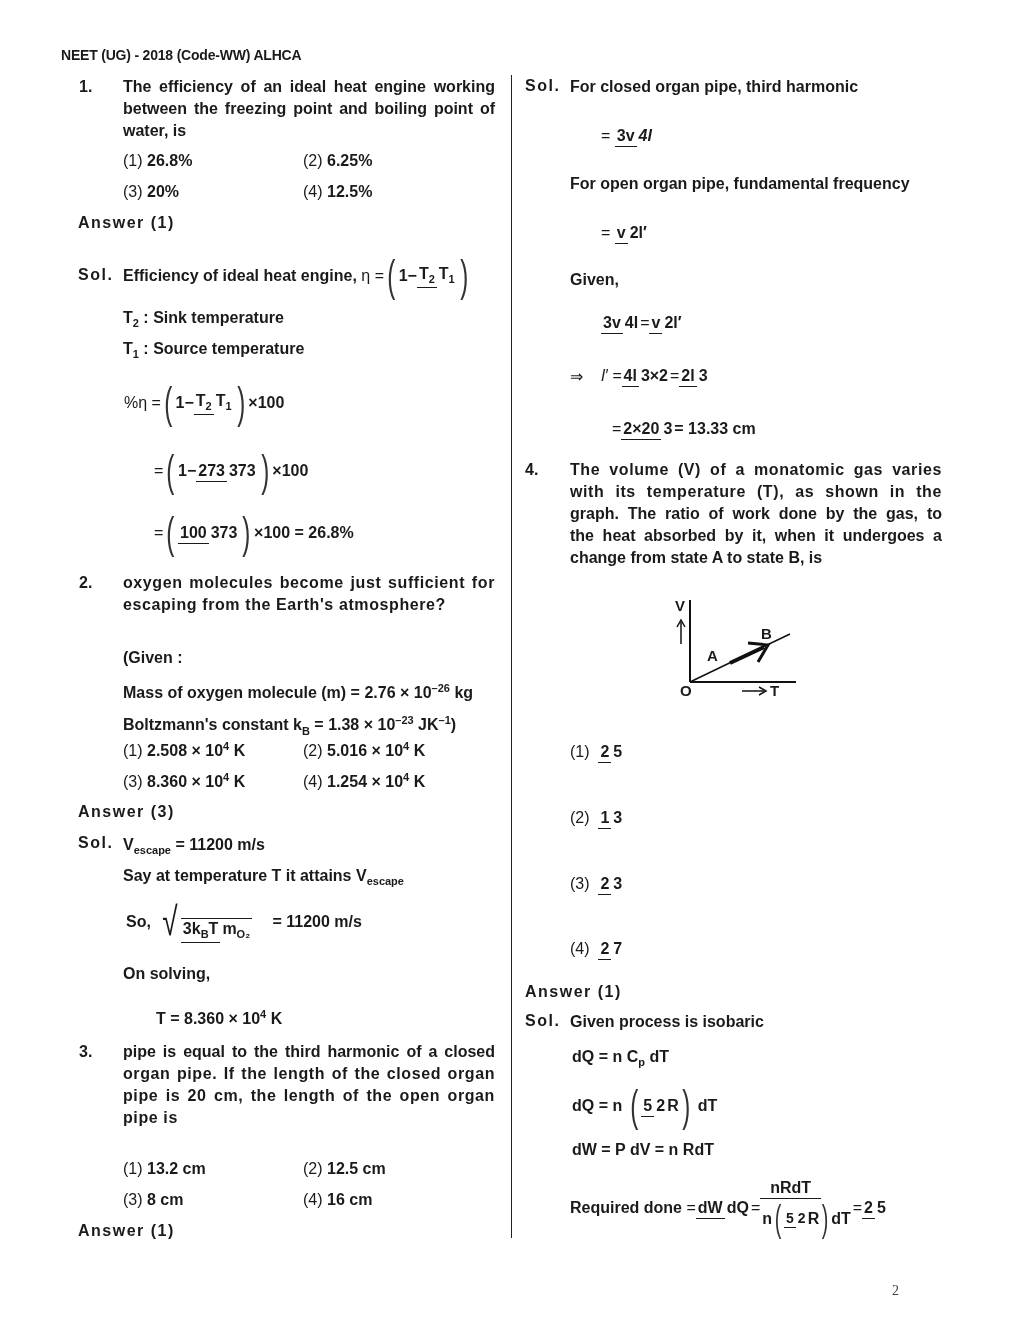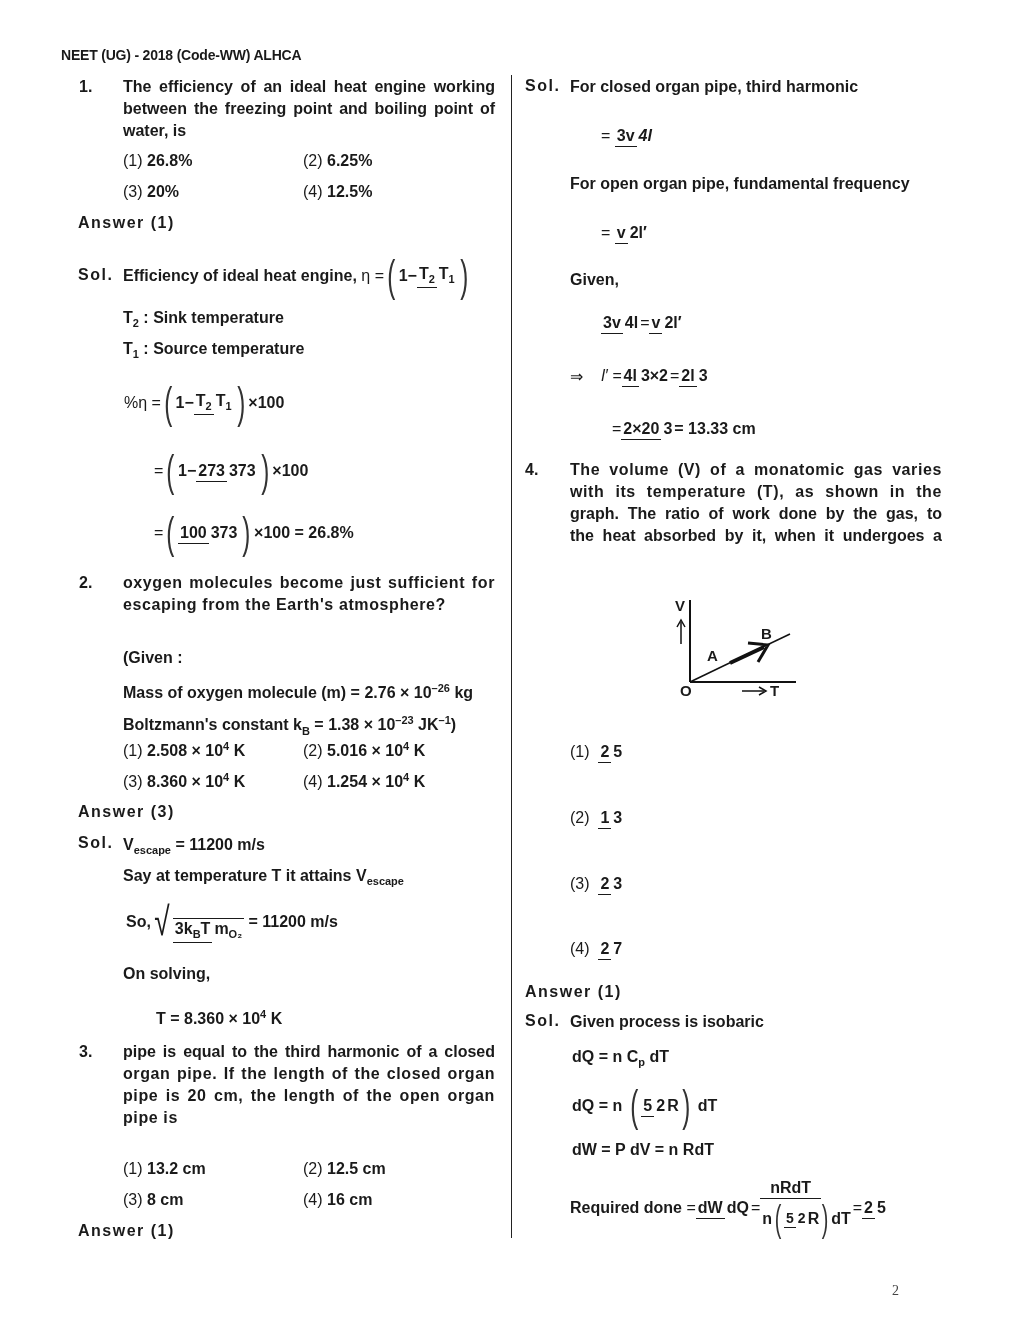--- a/index.html
+++ b/index.html
@@ -91,21 +91,21 @@
 <div class="abs t" style="left:123px;top:709px;"><span>Boltzmann's constant k</span><sub>B</sub><span> = 1.38 × 10</span><sup>–23</sup><span> JK</span><sup>–1</sup><span>)</span></div>
 <div class="abs opt" style="left:123px;top:740px;"><span class="k">(1)</span> <span>2.508 × 10</span><sup>4</sup><span> K</span></div>
 <div class="abs opt" style="left:303px;top:740px;"><span class="k">(2)</span> <span>5.016 × 10</span><sup>4</sup><span> K</span></div>
 <div class="abs opt" style="left:123px;top:771px;"><span class="k">(3)</span> <span>8.360 × 10</span><sup>4</sup><span> K</span></div>
 <div class="abs opt" style="left:303px;top:771px;"><span class="k">(4)</span> <span>1.254 × 10</span><sup>4</sup><span> K</span></div>
 <div class="abs lbl" style="left:78px;top:803px;">Answer (3)</div>
 
 <div class="abs lbl" style="left:78px;top:834px;">Sol.</div>
 <div class="abs t" style="left:123px;top:834px;"><span>V</span><sub>escape</sub><span> = 11200 m/s</span></div>
 <div class="abs t" style="left:123px;top:865px;"><span>Say at temperature T it attains V</span><sub>escape</sub></div>
-<div class="abs m" style="left:126px;top:898px;height:48px;">
+<div class="abs m" style="left:126px;top:898px;height:48px;gap:8px;">
   <span>So,</span>
   <span class="sqrt"><span class="rad">√</span><span class="body"><span class="frac"><span class="n"><span>3k</span><sub>B</sub><span>T</span></span><span class="d"><span>m</span><sub>O₂</sub></span></span></span></span>
   &nbsp;<span>= 11200 m/s</span>
 </div>
 <div class="abs t" style="left:123px;top:963px;">On solving,</div>
 <div class="abs t" style="left:156px;top:1003px;"><span>T = 8.360 × 10</span><sup>4</sup><span> K</span></div>
 
 <div class="abs num" style="left:79px;top:1043px;">3.</div>
 <div class="abs para wide" style="left:123px;top:1041px;width:372px;">
   <div style="text-align-last:justify;letter-spacing:0;">pipe is equal to the third harmonic of a closed</div>
@@ -148,20 +148,21 @@
   <span class="frac"><span class="n">2×20</span><span class="d">3</span></span>
   <span>= 13.33 cm</span>
 </div>
 
 <div class="abs num" style="left:525px;top:461px;">4.</div>
 <div class="abs para wide" style="left:570px;top:459px;width:372px;">
   <div style="text-align-last:justify;">The volume (V) of a monatomic gas varies</div>
   <div style="text-align-last:justify;">with its temperature (T), as shown in the</div>
   <div style="text-align-last:justify;letter-spacing:0;">graph. The ratio of work done by the gas, to</div>
   <div style="text-align-last:justify;letter-spacing:0;">the heat absorbed by it, when it undergoes a</div>
+  <div style="letter-spacing:0;">change from state A to state B, is</div>
 </div>
 
 <div class="abs" style="left:660px;top:596px;width:150px;height:110px;">
   <svg width="150" height="110" viewBox="0 0 150 110">
     <line x1="30" y1="4" x2="30" y2="86" stroke="#111" stroke-width="2"></line>
     <line x1="30" y1="86" x2="136" y2="86" stroke="#111" stroke-width="2"></line>
     <line x1="30" y1="86" x2="130" y2="38" stroke="#111" stroke-width="1.6"></line>
     <line x1="70" y1="67" x2="104" y2="51" stroke="#111" stroke-width="4"></line>
     <polyline points="88,47 108,49 98,66" fill="none" stroke="#111" stroke-width="3"></polyline>
     <line x1="21" y1="48" x2="21" y2="26" stroke="#111" stroke-width="1.5"></line>

